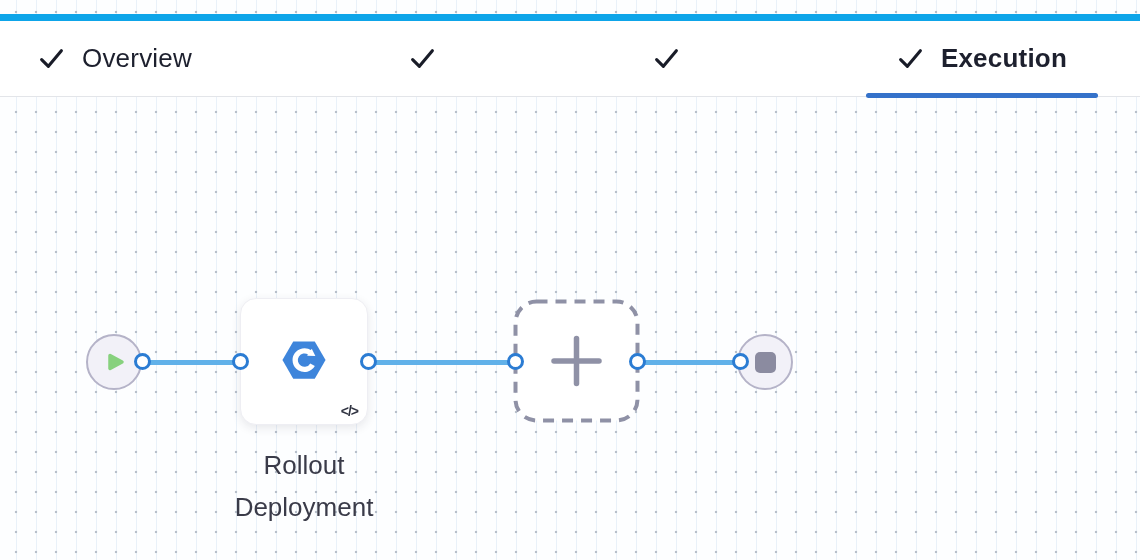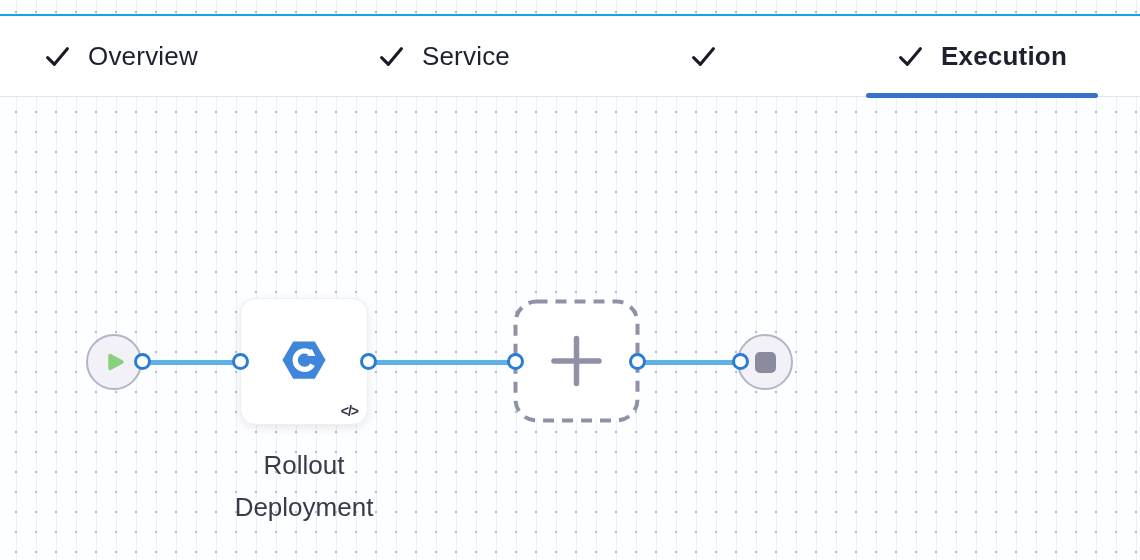--- a/index.html
+++ b/index.html
@@ -12,24 +12,24 @@
       radial-gradient(circle, var(--grid-dot, #b7bfca) 1.3px, transparent 1.6px),
       linear-gradient(to right, var(--grid-line, #e9f1f9) 1px, transparent 1px);
     background-size: 20px 20px, 20px 20px;
     background-position: 6px 2px, 16px 0;
   }
 
   
   .tabbar {
     position: absolute; left: 0; right: 0; top: 14px; height: 83px;
     background: #ffffff;
-    border-top: 2px solid #0ea5e9;
+    border-top: 7px solid #0ea5e9;
     border-bottom: 1px solid #e3e5e9;
     display: flex; align-items: center; justify-content: space-between;
-    padding: 0 42px 0 13px;
+    padding: 0 42px 0 7px;
     z-index: 5;
   }
   .tab {
     position: relative; height: 100%;
     display: flex; align-items: center; gap: 17px;
     padding: 0 31px; cursor: pointer;
   }
   .tab svg { width: 27px; height: 27px; flex: 0 0 auto; }
   .tab-label {
     font-size: 26px; color: var(--tab-text, #1d202e);
@@ -112,21 +112,20 @@
   <div class="tab">
     <svg viewBox="0 0 26 26" fill="none">
       <path d="M3.5 14 L10 20.5 L22.5 5.5" stroke="#191c28" stroke-width="3" stroke-linecap="round" stroke-linejoin="round"></path>
     </svg>
     <span class="tab-label">Overview</span>
   </div>
   <div class="tab">
     <svg viewBox="0 0 26 26" fill="none">
       <path d="M3.5 14 L10 20.5 L22.5 5.5" stroke="#191c28" stroke-width="3" stroke-linecap="round" stroke-linejoin="round"></path>
     </svg>
-    <span class="tab-label">Service</span>
   </div>
   <div class="tab">
     <svg viewBox="0 0 26 26" fill="none">
       <path d="M3.5 14 L10 20.5 L22.5 5.5" stroke="#191c28" stroke-width="3" stroke-linecap="round" stroke-linejoin="round"></path>
     </svg>
   </div>
   <div class="tab active">
     <svg viewBox="0 0 26 26" fill="none">
       <path d="M3.5 14 L10 20.5 L22.5 5.5" stroke="#191c28" stroke-width="3" stroke-linecap="round" stroke-linejoin="round"></path>
     </svg>

